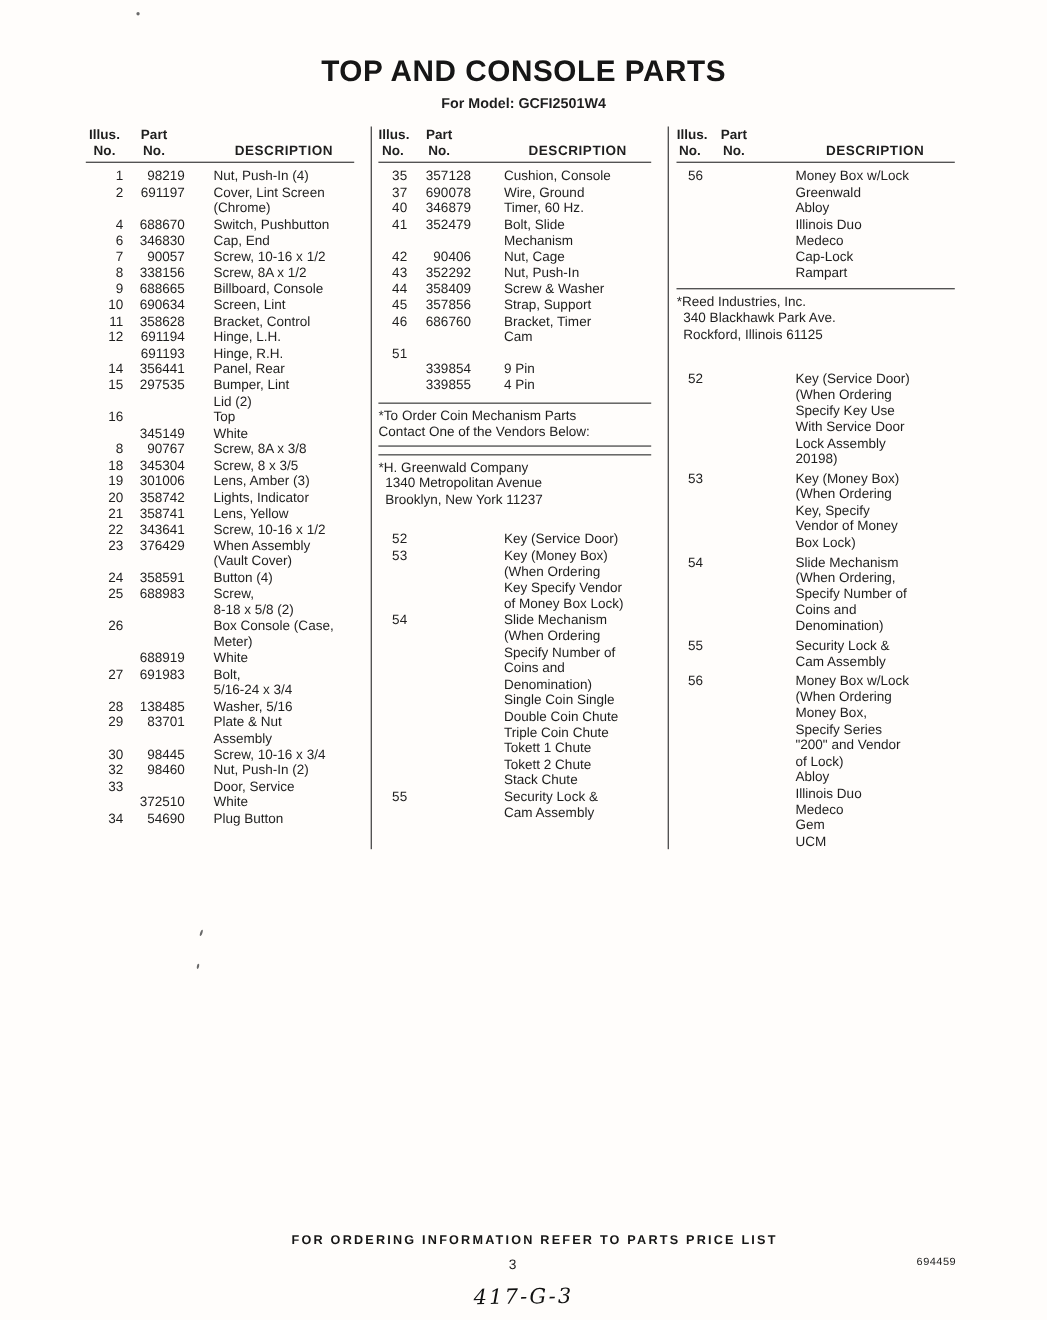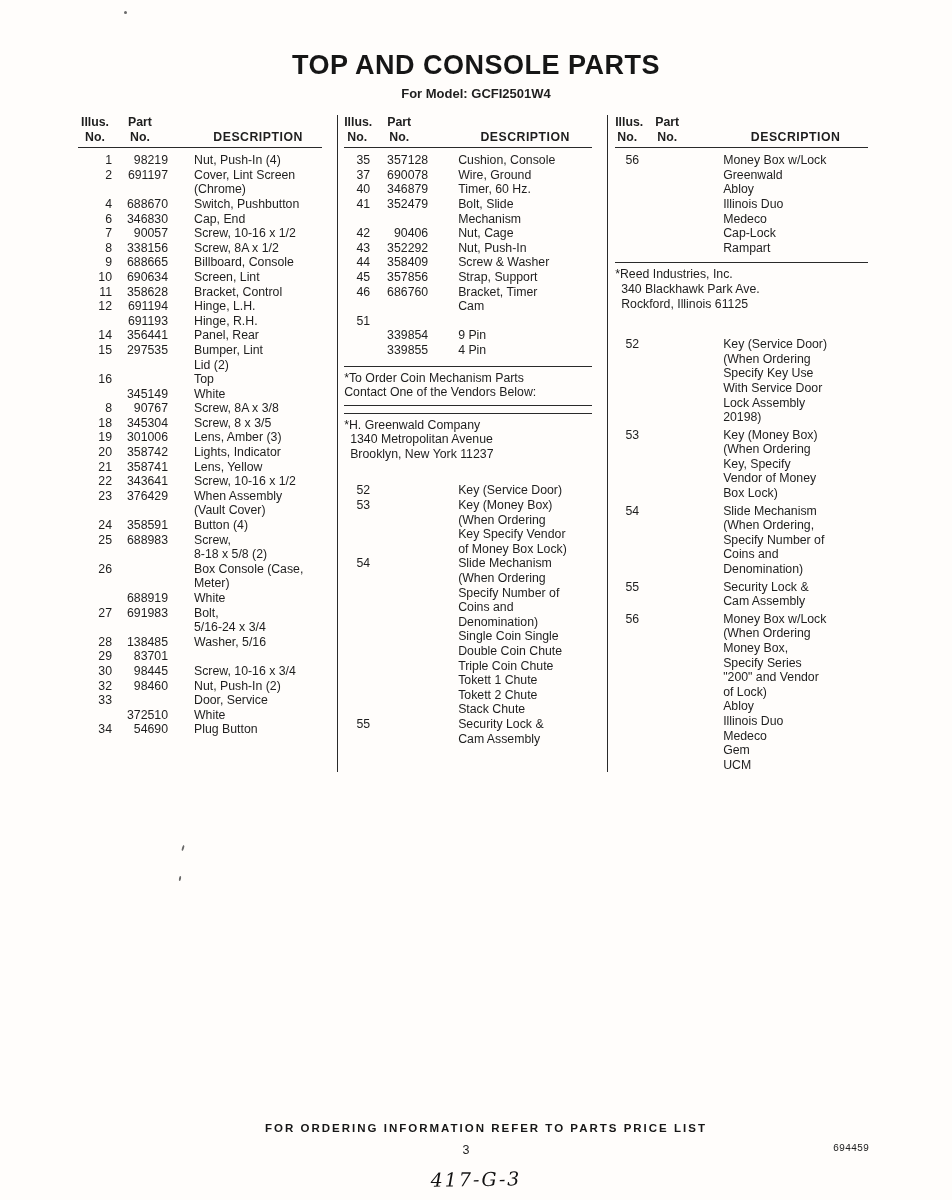--- a/index.html
+++ b/index.html
@@ -271,20 +271,24 @@
           <div class="row">
             <span class="ci">28</span>
             <span class="cp">138485</span>
             <div class="cd">
               <div class="dline">Washer, 5/16</div>
             </div>
           </div>
           <div class="row">
             <span class="ci">29</span>
             <span class="cp">83701</span>
+            <div class="cd">
+              <div class="dline">Plate &amp; Nut</div>
+              <div class="dline">Assembly</div>
+            </div>
           </div>
           <div class="row">
             <span class="ci">30</span>
             <span class="cp">98445</span>
             <div class="cd">
               <div class="dline">Screw, 10-16 x 3/4</div>
             </div>
           </div>
           <div class="row">
             <span class="ci">32</span>

